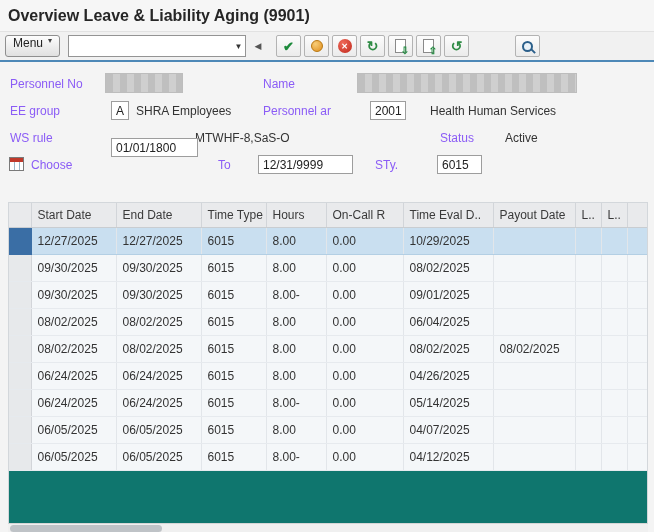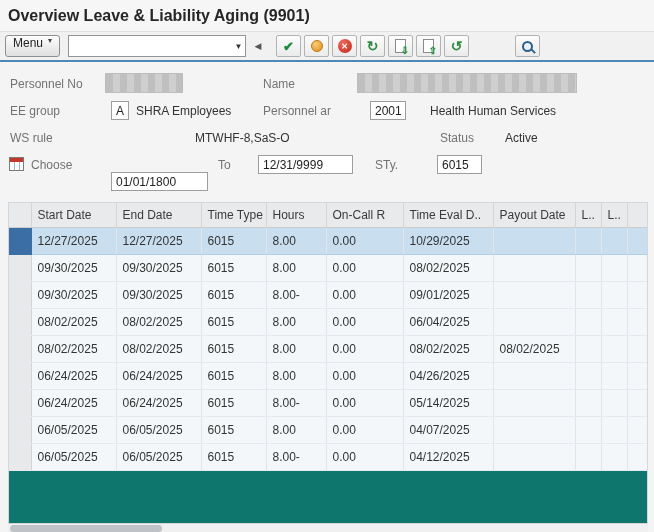--- a/index.html
+++ b/index.html
@@ -77,21 +77,21 @@
     width:11px; height:11px; border:2px solid #2b5f8a; border-radius:50%;
     position:relative; background:#eaf2f8;
   }
   .mag::after {
     content:""; position:absolute; width:6px; height:2px; background:#2b5f8a;
     right:-5px; bottom:-2px; transform:rotate(45deg);
   }
 
   
   .form { position:absolute; left:0; top:64px; right:0; height:134px; background:#f4f4f4; }
-  .lbl { position:absolute; font-size:12px; color:#737373; white-space:nowrap; }
+  .lbl { position:absolute; font-size:12px; color:#8b5cf6; white-space:nowrap; }
   .txt { position:absolute; font-size:12px; color:#333; white-space:nowrap; }
   .field {
     position:absolute; background:#fff; border:1px solid #9d9d9d;
     font-size:12px; color:#222; padding:0 4px; display:flex; align-items:center;
     height:19px;
   }
   .redacted {
     position:absolute; height:20px; border:1px solid #bdbdbd;
     background:repeating-linear-gradient(90deg,#bfbfbf 0 7px,#cfcfcf 7px 14px);
   }
@@ -208,21 +208,21 @@
     <div class="field" style="left:370px; top:37px; width:36px;">2001</div>
     <span class="txt" style="left:430px; top:40px;">Health Human Services</span>
 
     <span class="lbl" style="left:10px; top:67px;">WS rule</span>
     <span class="txt" style="left:195px; top:67px;">MTWHF-8,SaS-O</span>
     <span class="lbl" style="left:440px; top:67px;">Status</span>
     <span class="txt" style="left:505px; top:67px;">Active</span>
 
     <span class="cal-ic" style="left:9px; top:93px;"></span>
     <span class="lbl" style="left:31px; top:94px;">Choose</span>
-    <div class="field" style="left:111px; top:108px; width:97px;">01/01/1800</div>
+    <div class="field" style="left:111px; top:74px; width:87px;">01/01/1800</div>
     <span class="lbl" style="left:218px; top:94px;">To</span>
     <div class="field" style="left:258px; top:91px; width:95px;">12/31/9999</div>
     <span class="lbl" style="left:375px; top:94px;">STy.</span>
     <div class="field" style="left:437px; top:91px; width:45px;">6015</div>
   </div>
 
   <div class="grid">
     <table>
       <colgroup>
         <col style="width:22px">

